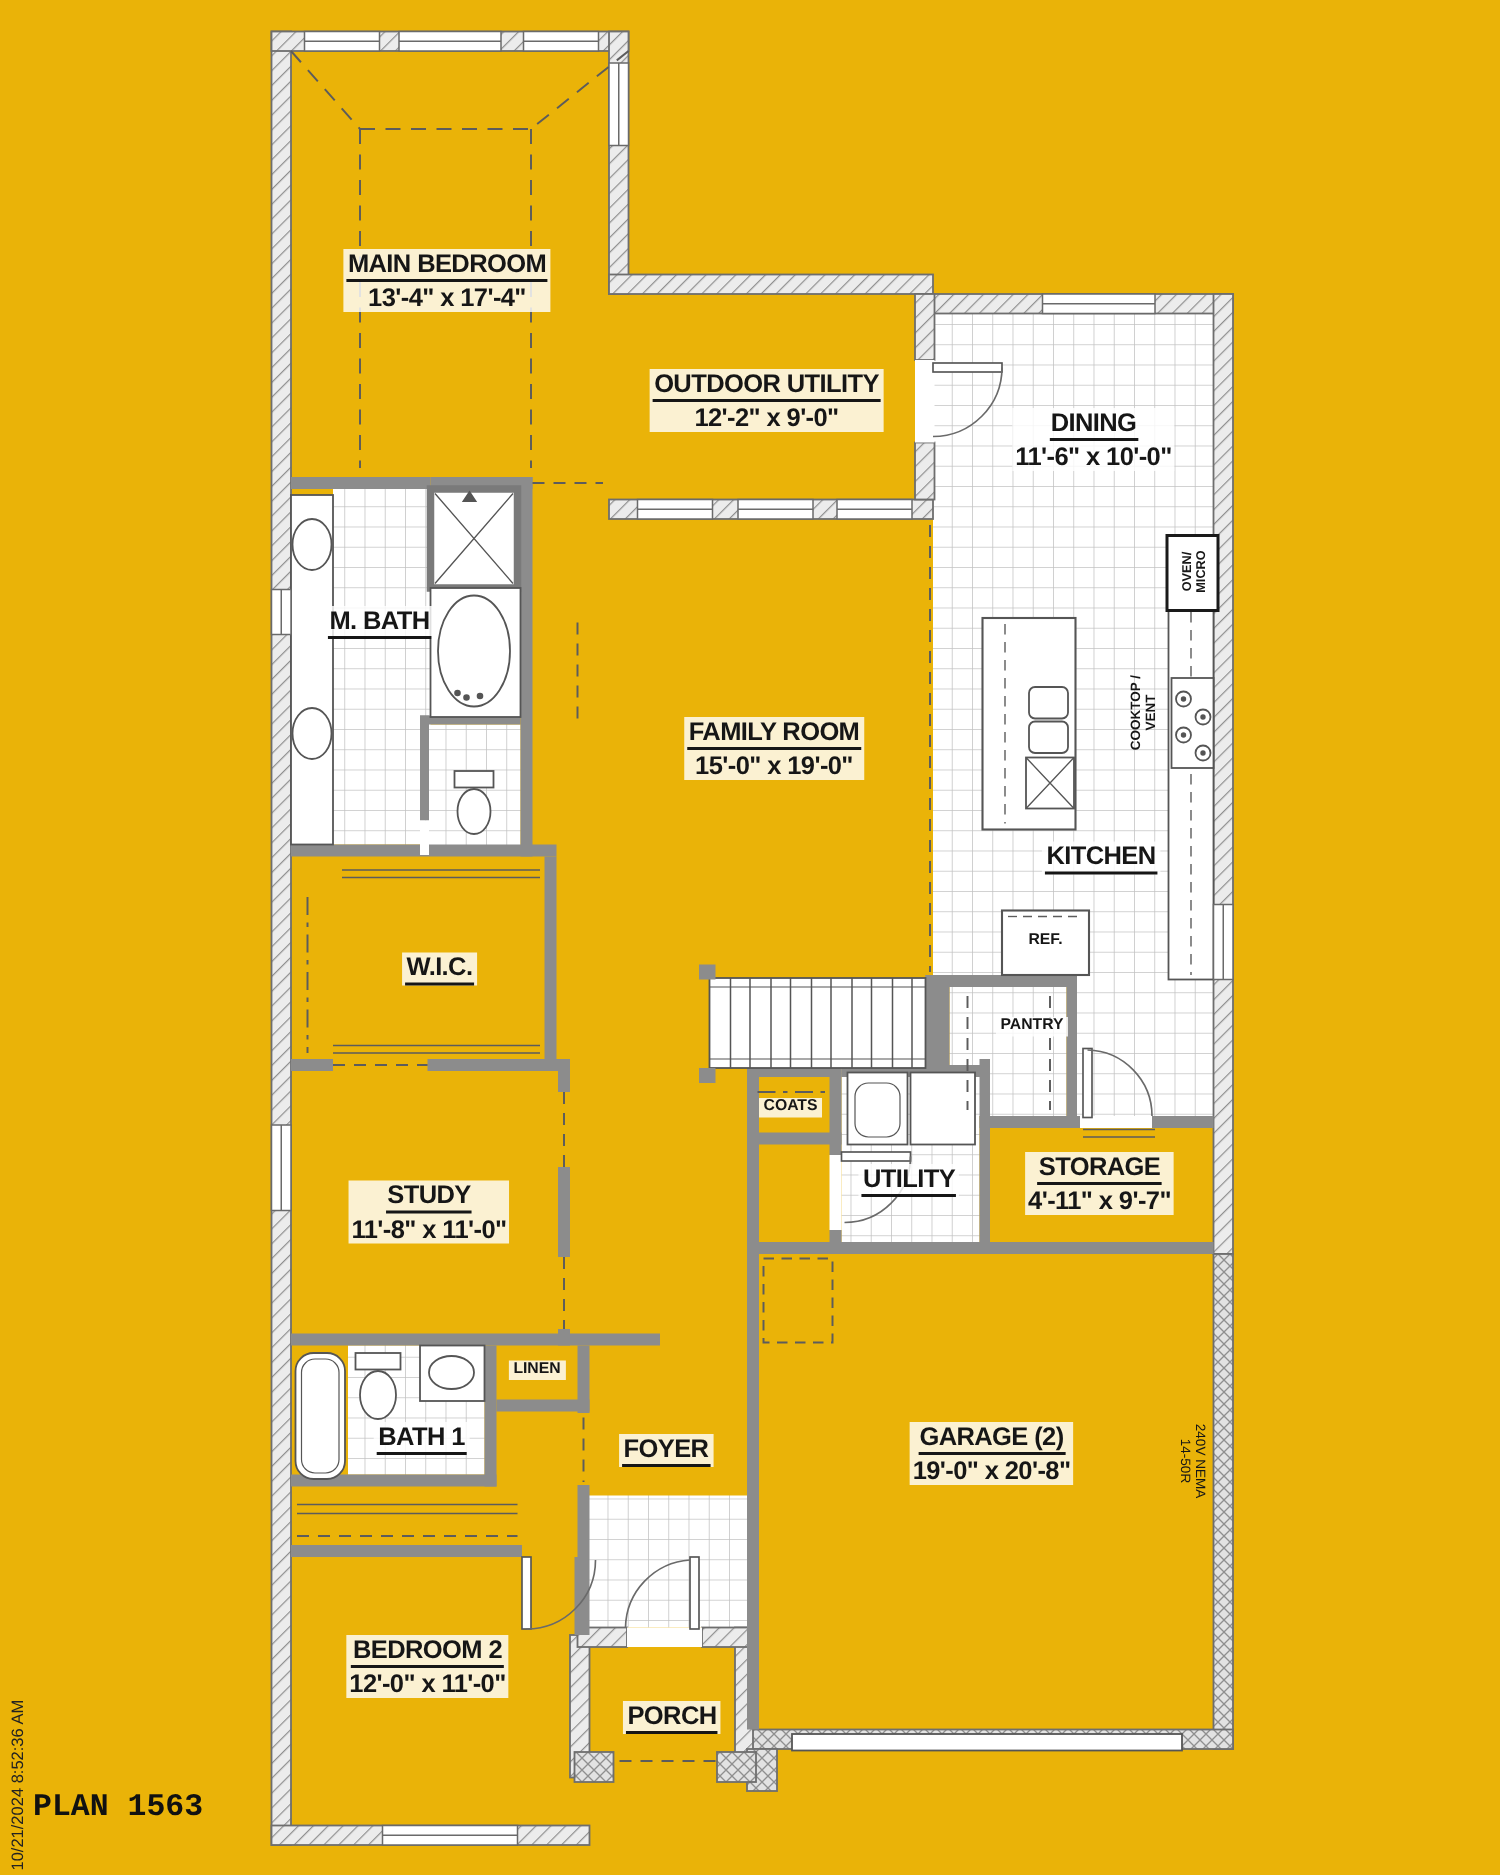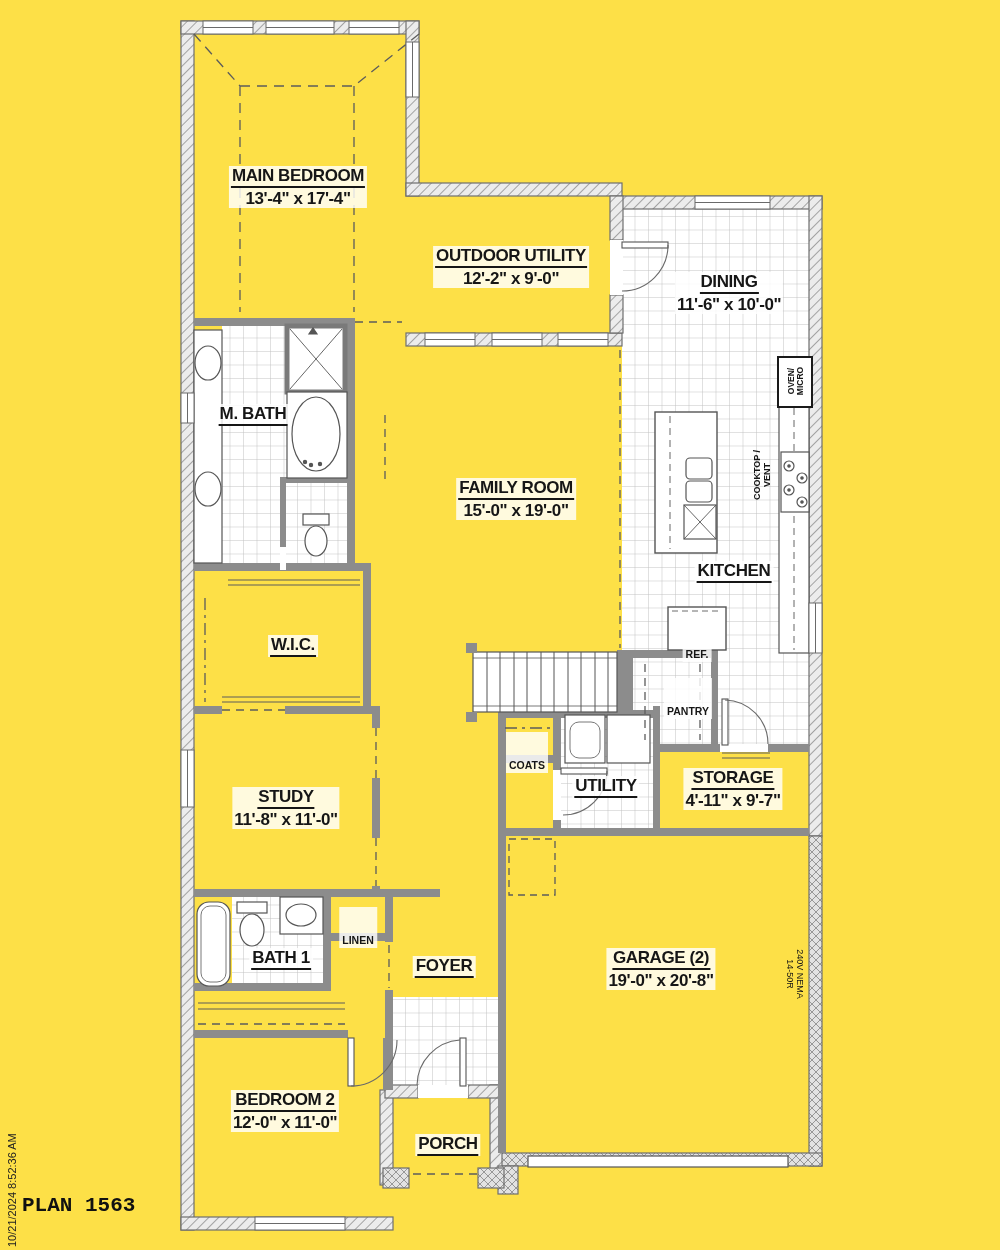--- a/index.html
+++ b/index.html
@@ -1,25 +1,25 @@
 <!DOCTYPE html>
 <html><head>
 <meta charset="utf-8">
 <style>
   html,body{margin:0;padding:0;background:#fff;}
-  #plan-canvas{position:relative;width:1000px;height:1250px;background:#fde047;overflow:hidden;
+  #plan-canvas{position:relative;width:1000px;height:1250px;background:#eab308;overflow:hidden;
     font-family:"Liberation Sans", sans-serif;}
   #plan-canvas svg{position:absolute;left:0;top:0;}
   .lbl{position:absolute;transform:translateX(-50%);text-align:center;white-space:nowrap;
     font-weight:bold;font-size:17px;line-height:1.12;color:#161616;letter-spacing:-0.4px;
     background:rgba(255,255,255,0.82);padding:0 2px;}
   .lbl .nm{display:inline-block;border-bottom:2px solid #161616;padding:0 1px 1px;}
   .lbl .dm{display:block;margin-top:1px;}
   .lbl.sm{font-size:10.5px;letter-spacing:0;}
-  .lbl.sm .nm{border-bottom:none;margin-top:28px;}
+  .lbl.sm .nm{border-bottom:none;}
   .vert{position:absolute;transform-origin:0 0;font-weight:bold;font-size:9px;line-height:1.1;
     color:#161616;text-align:center;white-space:nowrap;}
   .vert div{white-space:nowrap;}
   #plan-title{position:absolute;left:22px;top:1194px;font-weight:bold;font-size:21px;color:#111;font-family:Liberation Mono, monospace;}
   #timestamp{position:absolute;left:6px;top:1247px;transform:rotate(-90deg);transform-origin:0 0;
     font-size:11px;color:#222;white-space:nowrap;}
 </style>
 </head>
 <body>
 

